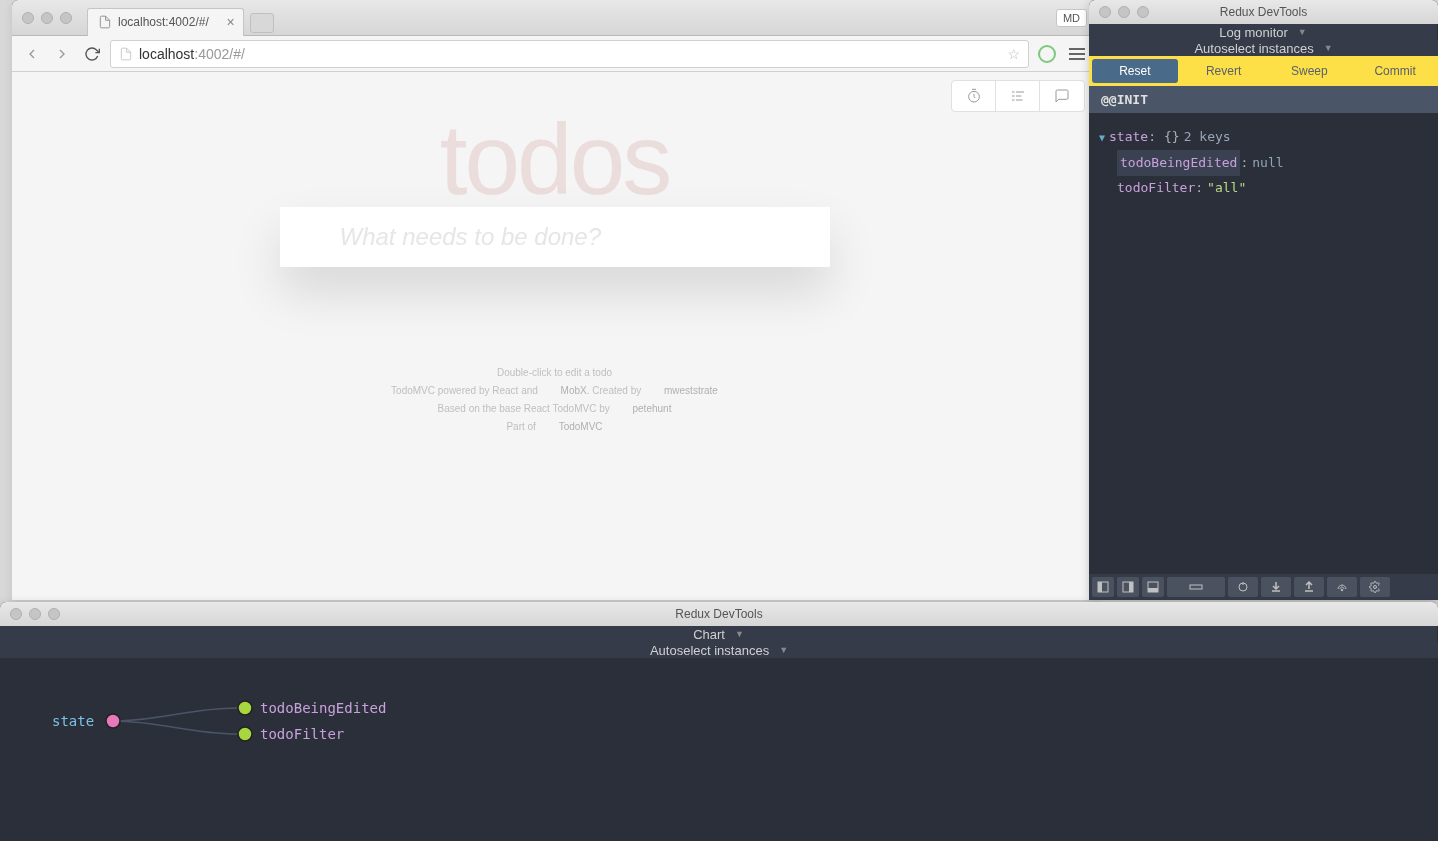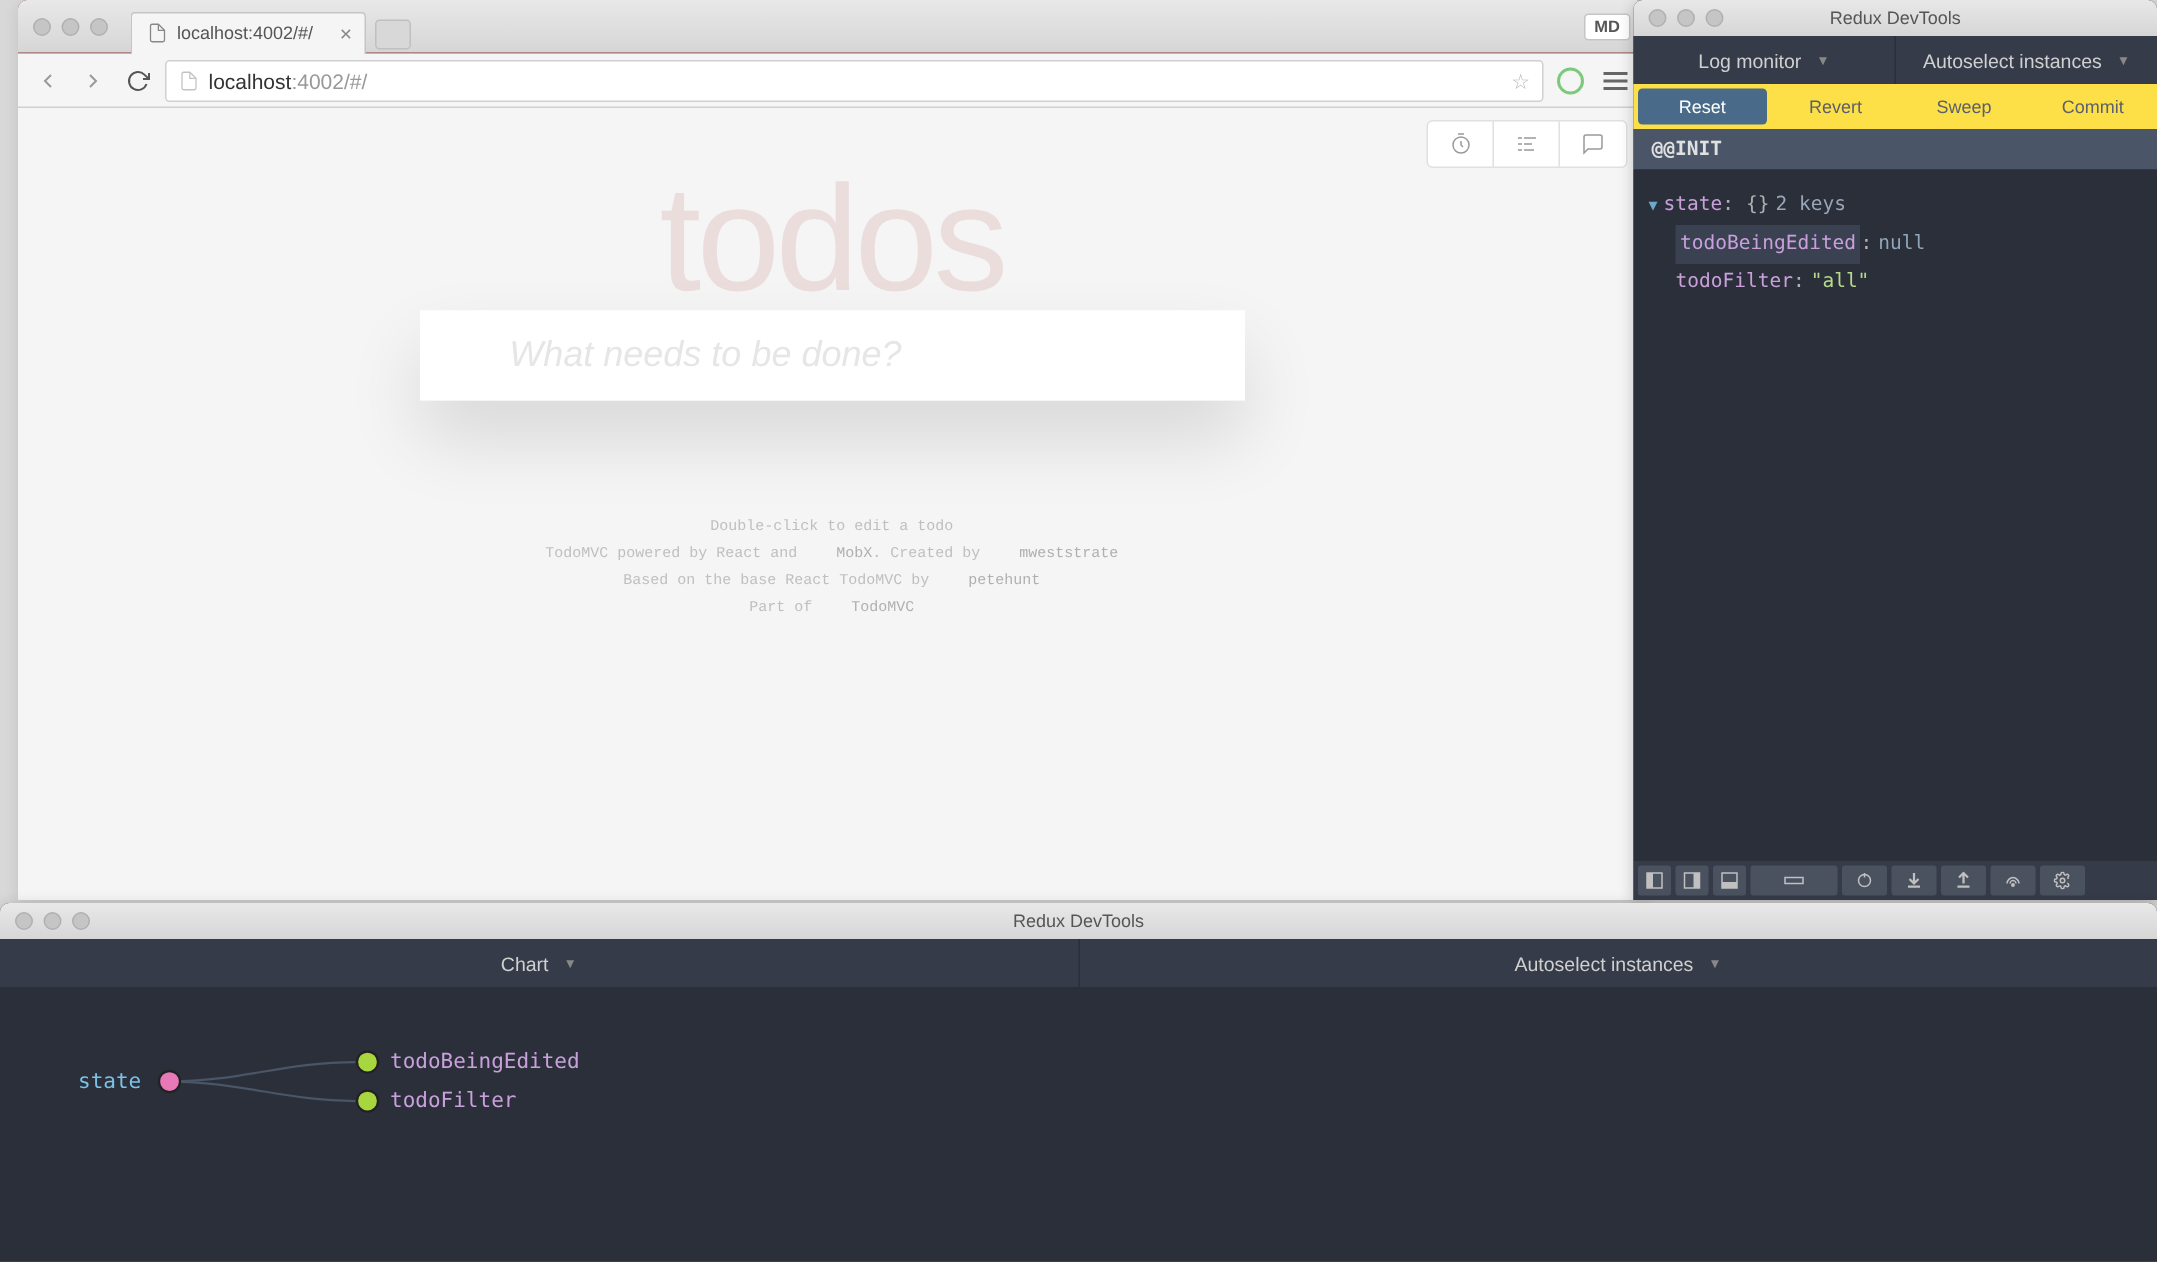--- a/index.html
+++ b/index.html
@@ -6,21 +6,21 @@
     body { font-family: -apple-system, BlinkMacSystemFont, "Helvetica Neue", Arial, sans-serif; background: #d8d8d8; width: 1438px; height: 841px; overflow: hidden; }
     
     
     .browser-window { position: absolute; left: 12px; top: 0; width: 1085px; height: 600px; background: #7f1d1d; border-radius: 6px 6px 0 0; box-shadow: 0 2px 10px rgba(0,0,0,0.1); }
     .browser-titlebar { height: 36px; background: linear-gradient(#e8e8e8, #d6d6d6); border-bottom: 1px solid #b8b8b8; border-radius: 6px 6px 0 0; display: flex; align-items: center; padding: 0 10px; position: relative; }
     .traffic-lights { display: flex; gap: 7px; margin-right: 10px; }
     .traffic-light { width: 12px; height: 12px; border-radius: 50%; background: #c5c5c5; border: 0.5px solid #b0b0b0; }
     .browser-tab { background: #f5f5f5; border: 1px solid #c5c5c5; border-bottom: none; border-radius: 3px 3px 0 0; padding: 5px 34px 5px 10px; font-size: 12px; color: #555; display: flex; align-items: center; gap: 6px; position: relative; margin-left: 5px; height: 28px; margin-top: 8px; }
     .tab-close { position: absolute; right: 8px; font-size: 14px; color: #888; cursor: pointer; }
     .new-tab { margin-left: 6px; width: 24px; height: 20px; background: #d8d8d8; border-radius: 3px; display: flex; align-items: center; justify-content: center; border: 1px solid #c0c0c0; cursor: pointer; margin-top: 10px; }
-    .md-badge { position: absolute; right: 10px; background: #fff; border: 1px solid #c5c5c5; border-radius: 3px; padding: 2px 6px; font-size: 11px; color: #555; font-weight: 700; }
+    .md-badge { position: absolute; right: 10px; background: #fff; border: 1px solid #c5c5c5; border-radius: 3px; padding: 2px 6px; font-size: 11px; color: #555; font-weight: 400; }
     
     .browser-toolbar { height: 36px; background: #f5f5f5; border-bottom: 1px solid #d0d0d0; display: flex; align-items: center; padding: 0 8px; gap: 6px; }
     .nav-btn { width: 24px; height: 24px; border-radius: 3px; display: flex; align-items: center; justify-content: center; color: #999; cursor: pointer; }
     .nav-btn.enabled { color: #555; }
     .url-bar { flex: 1; height: 28px; background: #fff; border: 1px solid #d0d0d0; border-radius: 3px; display: flex; align-items: center; padding: 0 8px; font-size: 14px; }
     .url-file-icon { width: 14px; height: 14px; margin-right: 6px; opacity: 0.5; }
     .url-text { color: #333; }
     .url-text .faded { color: #999; }
     .url-star { margin-left: auto; color: #b8b8b8; cursor: pointer; }
     .ext-icon { width: 24px; height: 24px; display: flex; align-items: center; justify-content: center; cursor: pointer; }
@@ -31,28 +31,28 @@
     .browser-content { position: relative; height: 528px; background: #f5f5f5; overflow: hidden; }
     .page-toolbar { position: absolute; top: 8px; right: 12px; display: flex; border: 1px solid #e0e0e0; border-radius: 4px; background: #fff; }
     .page-tool { width: 44px; height: 30px; display: flex; align-items: center; justify-content: center; border-right: 1px solid #e0e0e0; color: #999; cursor: pointer; }
     .page-tool:last-child { border-right: none; }
     
     .todos-app { width: 550px; margin: 30px auto; }
     .todos-title { font-size: 100px; font-weight: 100; text-align: center; color: rgba(175, 47, 47, 0.12); letter-spacing: -3px; }
     .todo-input-box { background: #fff; box-shadow: 0 25px 50px 0 rgba(0,0,0,0.12), inset 0 -2px 1px rgba(0,0,0,0.03); margin-top: -10px; }
     .todo-input { width: 100%; font-size: 24px; font-style: italic; font-weight: 300; color: #e6e6e6; padding: 16px 16px 16px 60px; border: none; outline: none; background: #fff; }
     .todo-input::placeholder { color: #e6e6e6; }
-    .todo-footer { text-align: center; margin-top: 76px; font-size: 10px; color: #bfbfbf; line-height: 1.8; font-family: Liberation Mono, monospace; }
+    .todo-footer { text-align: center; margin-top: 97px; font-size: 10px; color: #bfbfbf; line-height: 1.8; }
     .todo-footer a { color: #b0b0b0; font-weight: 500; text-decoration: none; padding-left: 20px; }
     
     
     .devtools-right { position: absolute; left: 1089px; top: 0; width: 349px; height: 600px; background: #2a2f3a; border-radius: 6px 6px 0 0; box-shadow: 0 2px 10px rgba(0,0,0,0.2); display: flex; flex-direction: column; }
     .devtools-titlebar { height: 24px; background: linear-gradient(#e8e8e8, #d6d6d6); border-radius: 6px 6px 0 0; display: flex; align-items: center; justify-content: center; padding: 0 10px; position: relative; font-size: 12px; color: #555; }
     .devtools-titlebar .traffic-lights { position: absolute; left: 10px; }
-    .devtools-header { display: flex; background: #353b48; height: 32px; }
+    .devtools-header { display: flex; background: #353b48; height: 32px; flex-direction: column; }
     .devtools-header-cell { flex: 1; display: flex; align-items: center; justify-content: center; color: #d0d0d0; font-size: 13px; border-right: 1px solid #2a2f3a; cursor: pointer; gap: 4px; }
     .devtools-header-cell:last-child { border-right: none; }
     .dropdown-arrow { font-size: 9px; color: #888; margin-left: 6px; }
     
     .devtools-actions { display: flex; background: #fde047; height: 30px; }
     .action-btn { flex: 1; display: flex; align-items: center; justify-content: center; color: #888; font-size: 12px; cursor: pointer; }
     .action-btn.active { background: #4a6a8a; color: #fff; border-radius: 3px; margin: 3px; }
     .action-btn.inactive { color: #5a606c; }
     
     .init-row { background: #4a5568; color: #e0e0e0; padding: 6px 12px; font-family: "Menlo", "Consolas", monospace; font-size: 13px; font-weight: 600; }

